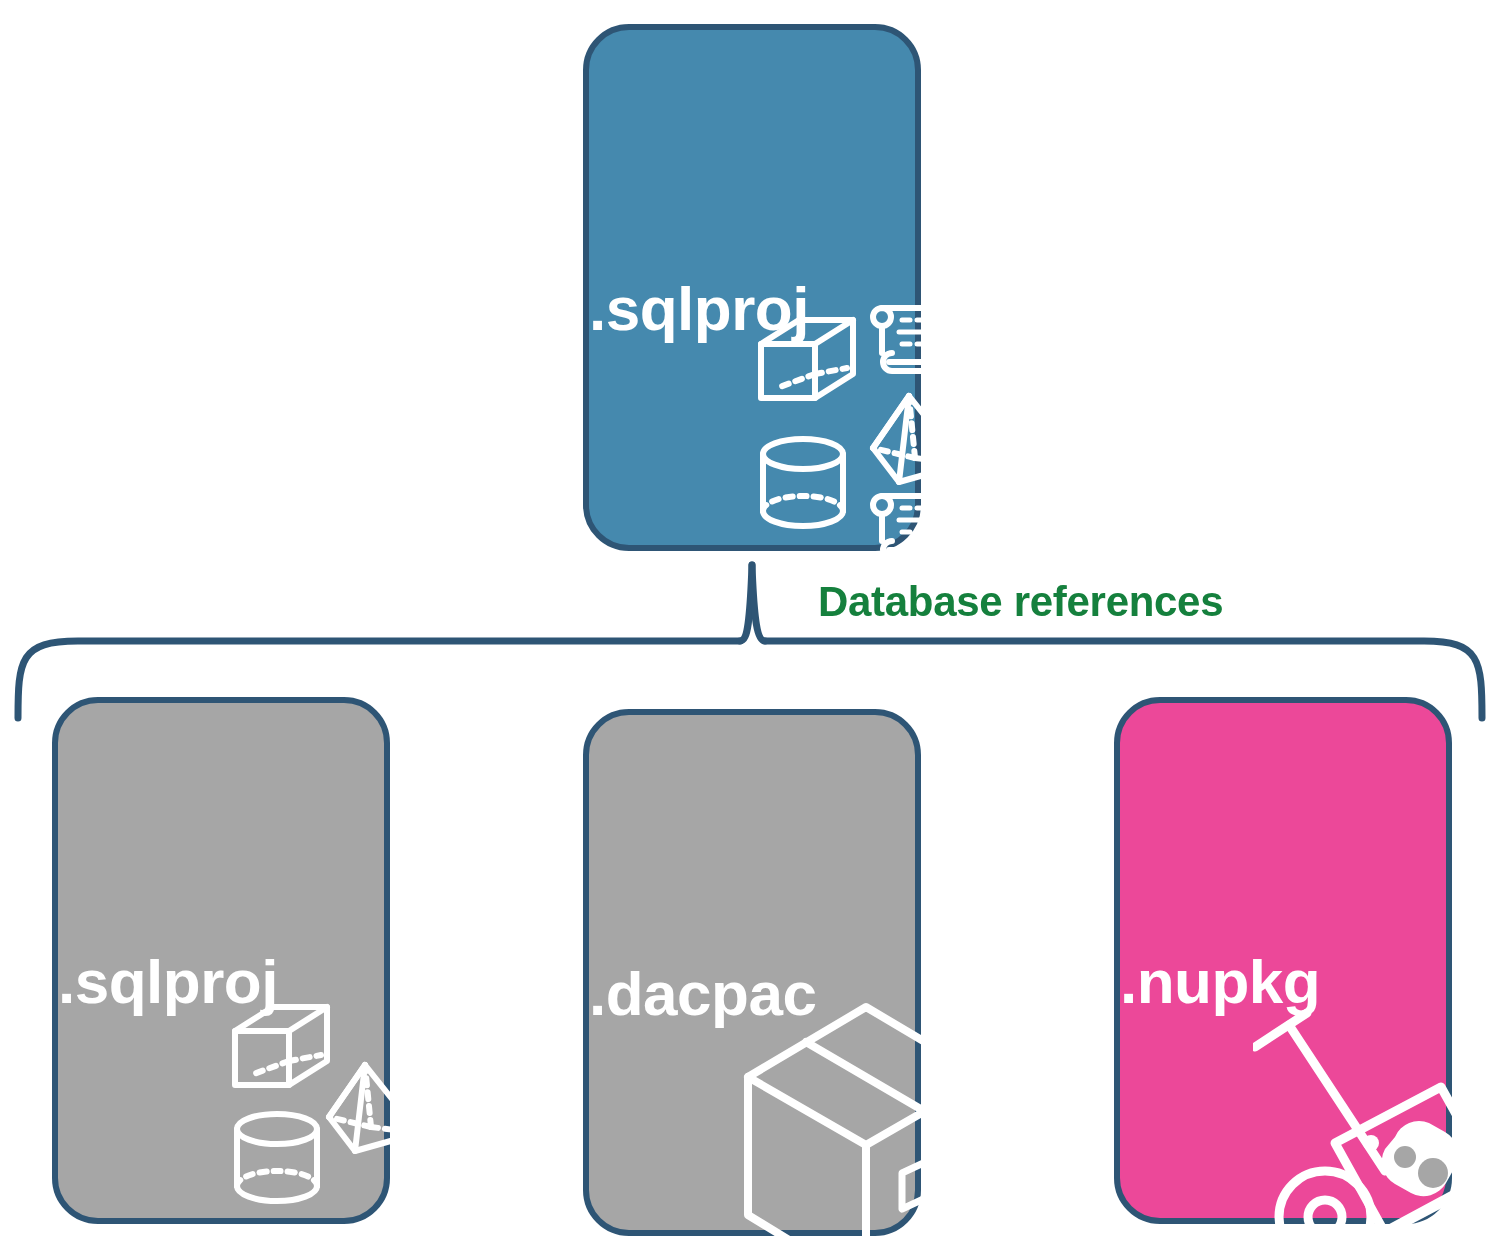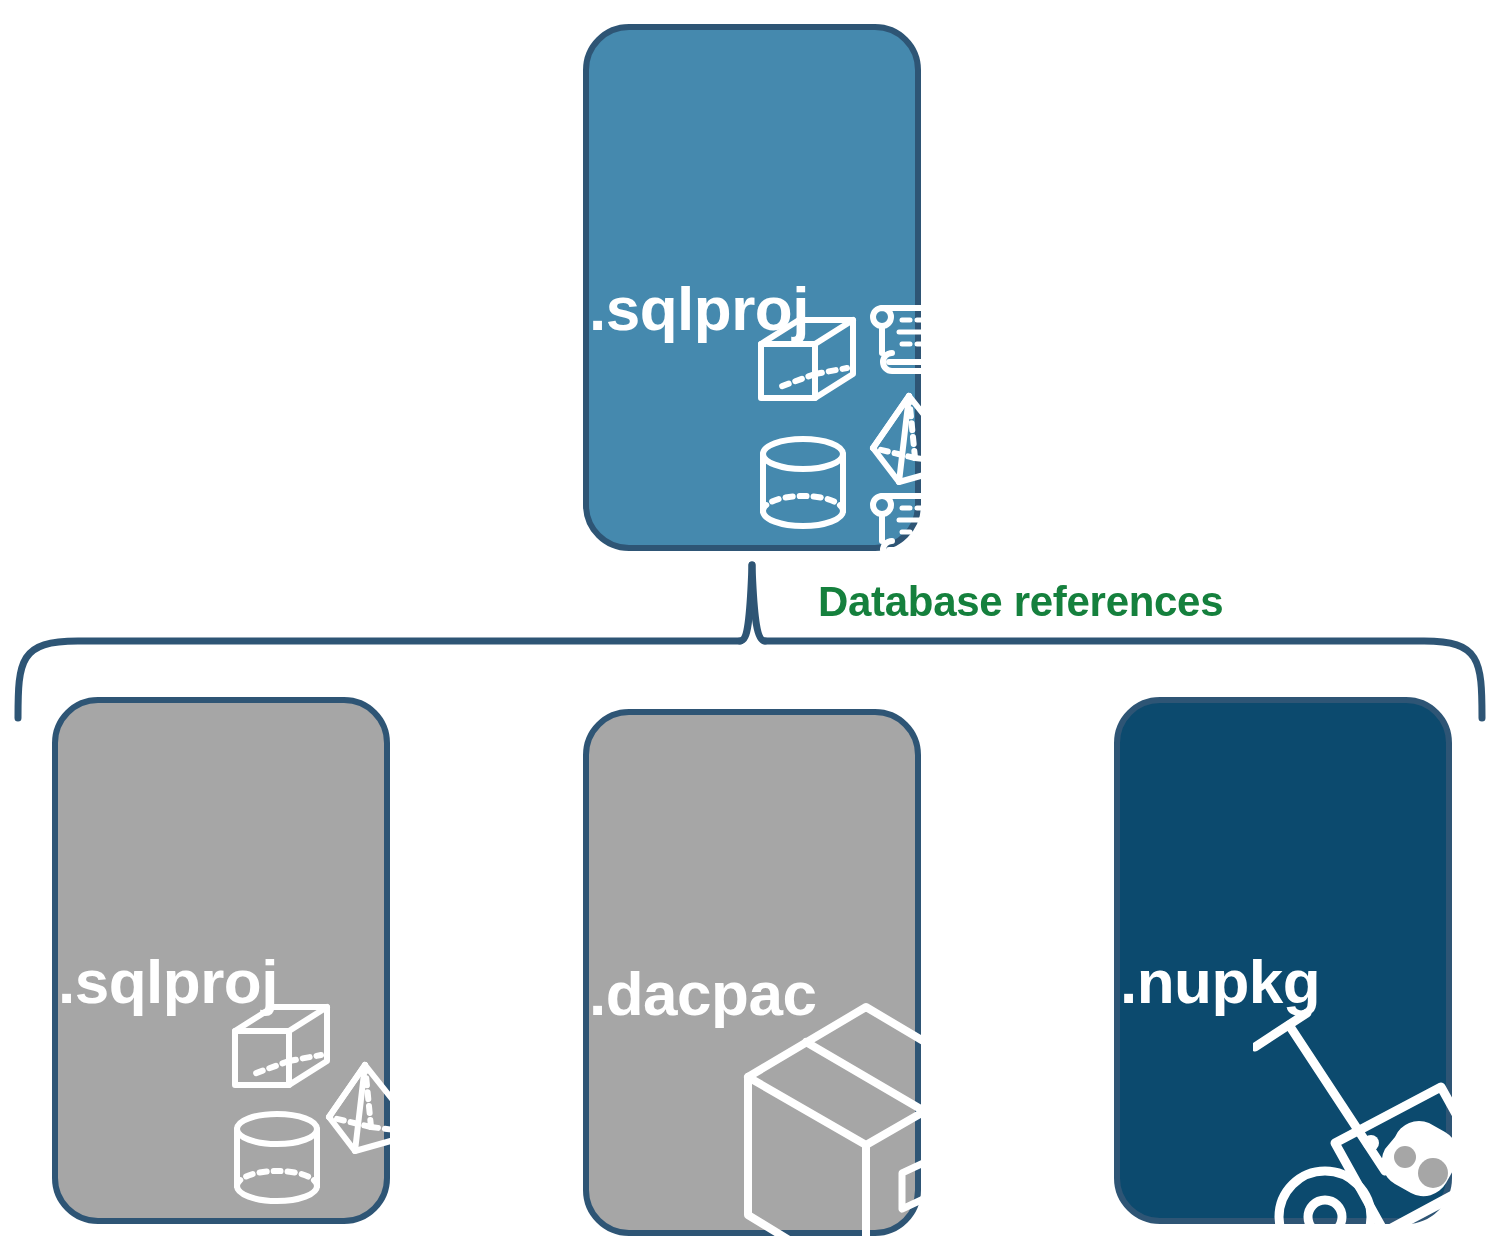--- a/index.html
+++ b/index.html
@@ -53,21 +53,21 @@
     width: 338px;
     height: 527px;
     background: #a6a6a6;
     margin-top: 12px;
   }
   .node-box.child-2 {
     left: 1114px;
     top: 697px;
     width: 338px;
     height: 527px;
-    background: #0c4a6e;
+    background: #ec4899;
     text-align: center;
   }
 
   .node-label {
     color: #ffffff;
     font-weight: bold;
     font-size: 62px;
     line-height: 1;
     letter-spacing: -0.5px;
     margin-top: 42px;

